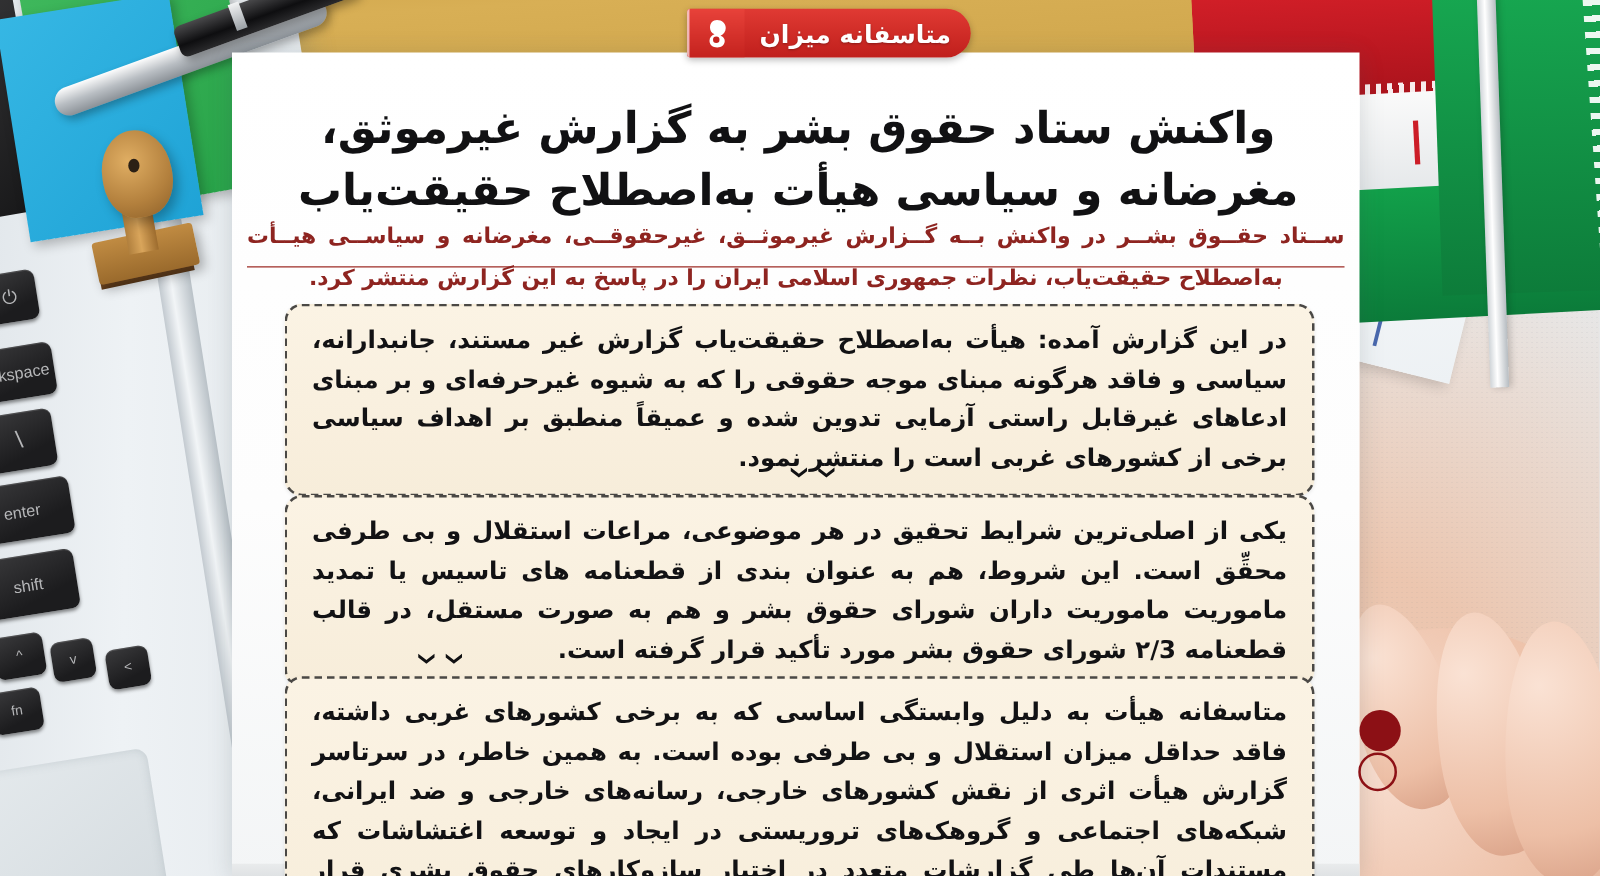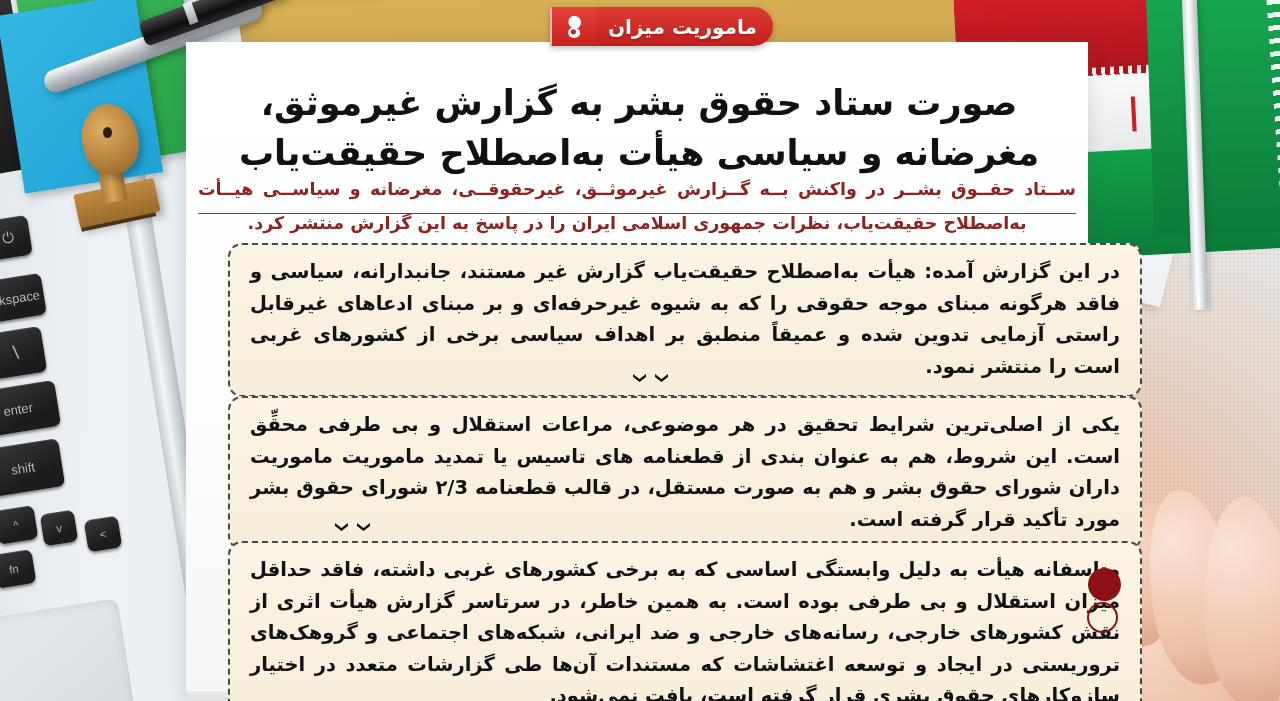--- a/index.html
+++ b/index.html
@@ -347,21 +347,21 @@
   }
   .subtitle .ul {
     border-bottom: 1.6px solid #9d2c26;
     padding-bottom: 14px;
     display: inline;
   }
   
   .box {
     position: absolute;
     left: 228px;
-    width: 914px;
+    width: 824px;
     box-sizing: border-box;
     background: linear-gradient(180deg,#fbf3e4 0%,#f7edda 100%);
     border: 2px dashed #4a4845;
     border-radius: 14px;
     padding: 11px 20px 13px 20px;
     direction: rtl;
     color: #121214;
     font-size: 19.5px;
     font-weight: bold;
     line-height: 1.62;
@@ -467,30 +467,30 @@
     <div class="hand"></div>
     <div class="finger f1"></div>
     <div class="finger f2"></div>
     <div class="finger f3"></div>
   </div>
 
   <div class="sheet"></div>
   <div class="bottom-strip"></div>
 
   <div class="logo-bar">
-    <div class="logo-text">ماموریت میزان</div>
+    <div class="logo-text">متاسفانه میزان</div>
     <div class="logo-mark">
       <svg width="26" height="28" viewBox="0 0 26 28" aria-hidden="true">
         <path d="M13 3c4 0 7 2.6 7 6.4 0 3-1.8 5-4.2 6.2 2 .6 3.4 2 3.4 4.2 0 3-2.6 5.2-6 5.2-3.6 0-6.2-2.2-6.2-5.4 0-2.6 1.6-4.4 4-5.2-2.2-1-3.6-2.8-3.6-5.2C7.4 5.4 9.6 3 13 3z" fill="#ffffff"></path>
         <circle cx="12.4" cy="18.8" r="2.6" fill="#c4221e"></circle>
       </svg>
     </div>
   </div>
 
-  <h1 class="headline">صورت ستاد حقوق بشر به گزارش غیرموثق، مغرضانه و سیاسی هیأت به‌اصطلاح حقیقت‌یاب</h1>
+  <h1 class="headline">واکنش ستاد حقوق بشر به گزارش غیرموثق، مغرضانه و سیاسی هیأت به‌اصطلاح حقیقت‌یاب</h1>
 
   <div class="subtitle">
     <span class="ul">ســتاد حقــوق بشــر در واکنش بــه گــزارش غیرموثــق، غیرحقوقــی، مغرضانه و سیاســی هیــأت به‌اصطلاح حقیقت‌یاب، نظرات جمهوری اسلامی ایران را در پاسخ به این گزارش منتشر کرد.</span>
   </div>
 
   <div class="box box-1">در این گزارش آمده: هیأت به‌اصطلاح حقیقت‌یاب گزارش غیر مستند، جانبدارانه، سیاسی و فاقد هرگونه مبنای موجه حقوقی را که به شیوه غیرحرفه‌ای و بر مبنای ادعاهای غیرقابل راستی آزمایی تدوین شده و عمیقاً منطبق بر اهداف سیاسی برخی از کشورهای غربی است را منتشر نمود.</div>
 
   <div class="chev chev-1">
     <svg width="15" height="14" viewBox="0 0 15 14" aria-hidden="true">
       <path d="M1 2 L7.5 7 L14 2 L14 5 L7.5 10 L1 5 Z" fill="#111113"></path>

